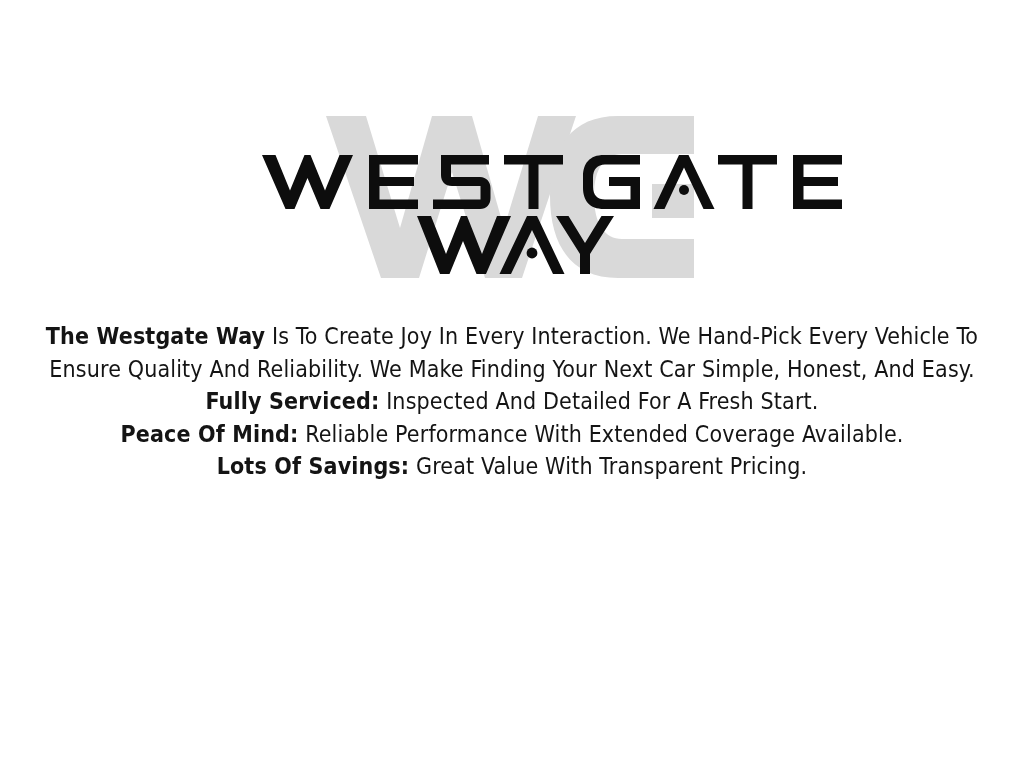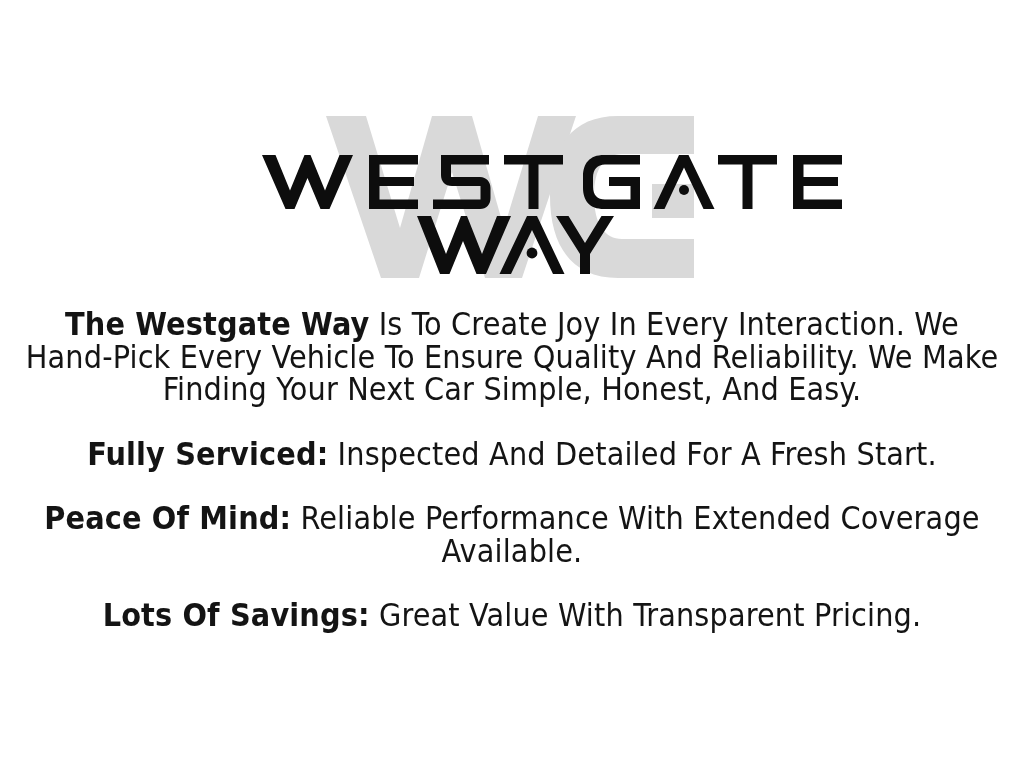--- a/index.html
+++ b/index.html
@@ -39,36 +39,35 @@
     top: 0;
     width: 1024px;
     height: 190px;
   }
 
   
   #body-copy {
     position: absolute;
     left: 50%;
     transform: translateX(-50%);
-    top: 308px;
+    top: 320px;
     width: 976px;
     text-align: center;
     font-family: "DejaVu Sans Condensed", "Liberation Sans Narrow", "Liberation Sans", sans-serif;
-    font-size: 32px;
+    font-size: 23px;
     line-height: 32.5px;
     letter-spacing: 0.15px;
     color: #141414;
     font-stretch: condensed;
   }
   #body-copy .para {
     margin: 0;
     padding: 0;
   }
   #body-copy .para + .para {
-    margin-top: 32px;
   }
   #body-copy .lead {
     font-weight: 700;
   }
   #body-copy .rest {
     font-weight: 400;
   }
   .intro-para .rest { font-weight: 400; }
 </style>
 </head>

